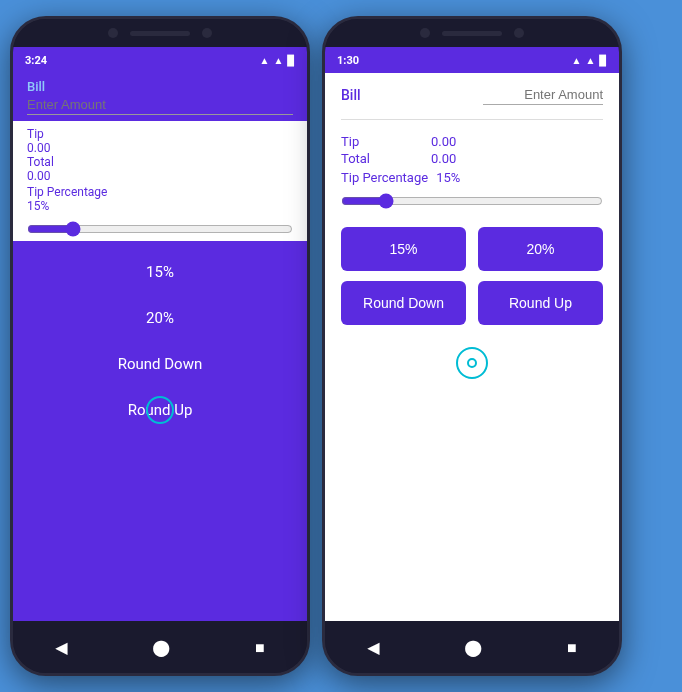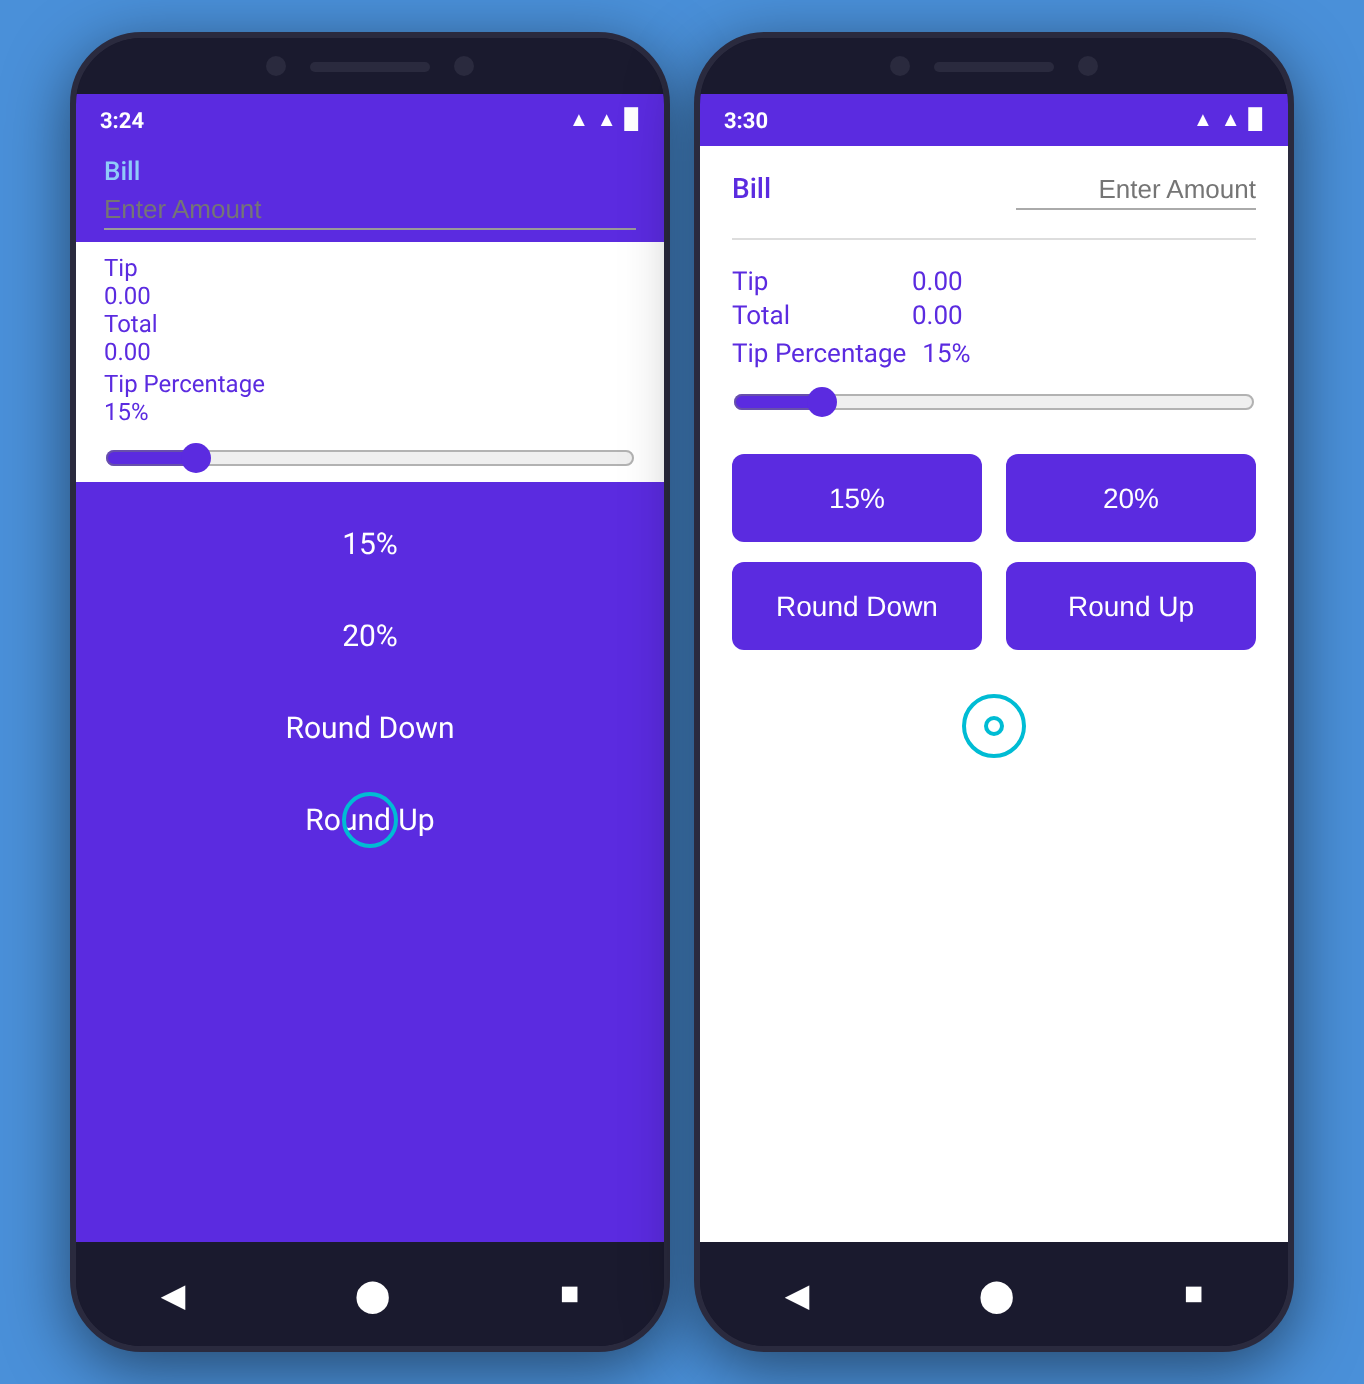--- a/index.html
+++ b/index.html
@@ -12,21 +12,21 @@
       height: 692px;
       gap: 0;
       font-family: 'Roboto', Arial, sans-serif;
       overflow: hidden;
     }
 
     .phone-wrapper {
       display: flex;
       gap: 12px;
       align-items: center;
-      justify-content: center;
+      justify-content: flex-start;
       width: 100%;
       height: 100%;
       padding: 10px;
     }
 
     .phone {
       width: 300px;
       height: 660px;
       background: #1a1a2e;
       border-radius: 36px;
@@ -424,21 +424,21 @@
   </div>
 
   <div class="phone">
     <div class="phone-top">
       <div class="phone-camera"></div>
       <div class="phone-speaker"></div>
       <div class="phone-camera"></div>
     </div>
 
     <div class="status-bar">
-      <span class="status-time">3:30</span>
+      <span class="status-time">1:30</span>
       <div class="status-icons">
         <span class="status-icon">▲</span>
         <span class="status-icon">▲</span>
         <span class="status-icon">▉</span>
       </div>
     </div>
 
     <div class="phone-screen">
       <div class="app-content-2">
 

